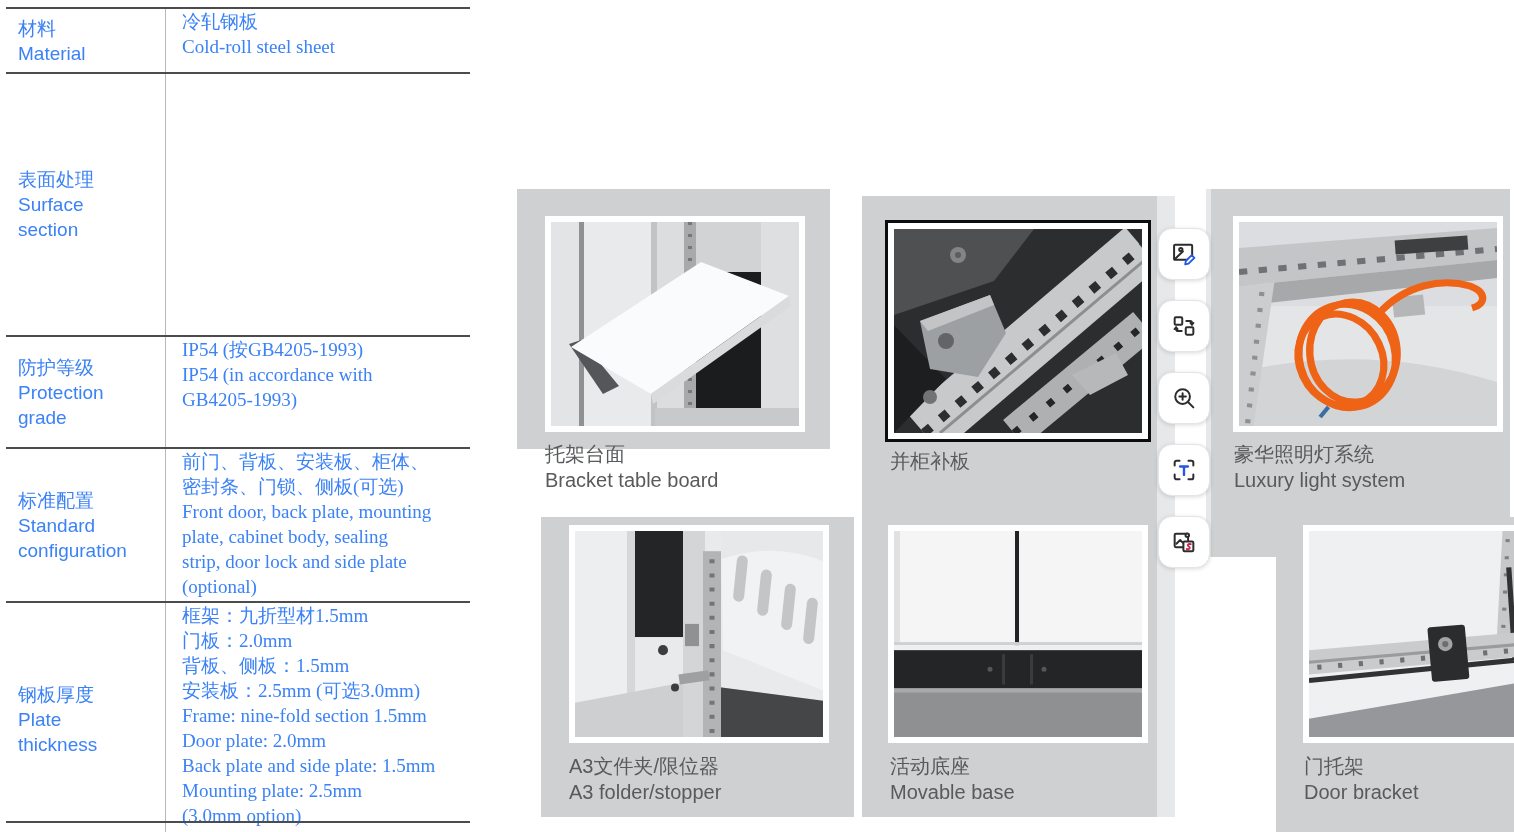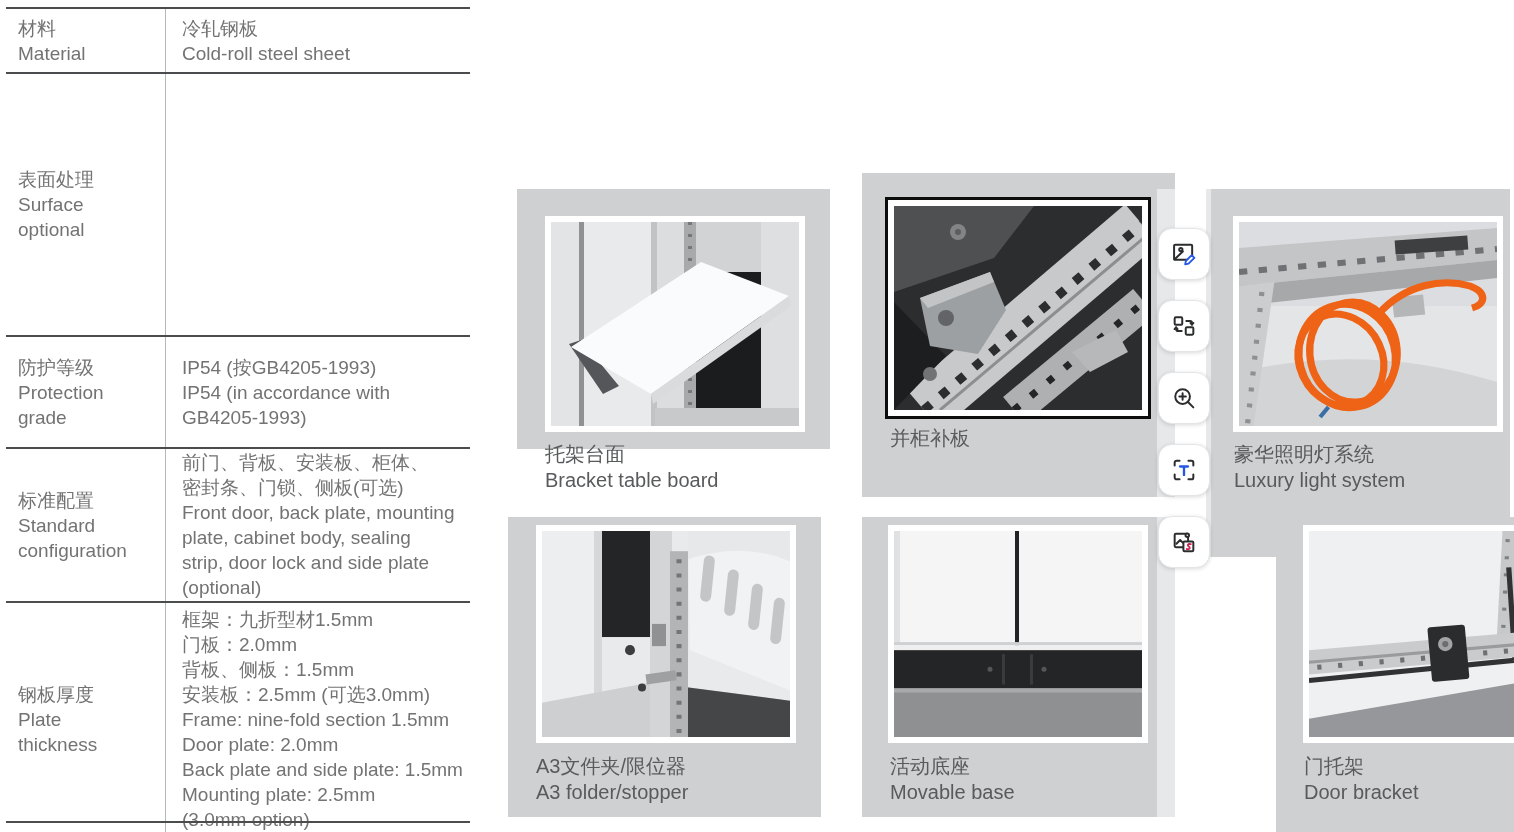--- a/index.html
+++ b/index.html
@@ -4,22 +4,22 @@
 <style>
   html,body{margin:0;padding:0;background:#fff;}
   .page{position:relative;width:1514px;height:832px;background:#fff;overflow:hidden;
         font-family:"Liberation Sans","DejaVu Sans",sans-serif;color:#58595b;}
 
   
   .spec-table{position:absolute;left:6px;top:7px;width:464px;border-top:2px solid #4b4c4e;}
   .spec-row{display:flex;box-sizing:border-box;border-bottom:2px solid #4b4c4e;}
   .spec-row .label-cell{width:160px;box-sizing:border-box;padding-left:12px;
         border-right:1px solid #b7b8ba;display:flex;align-items:center;}
-  .spec-row .value-cell{flex:1;box-sizing:border-box;padding-left:16px;display:flex;align-items:center;}
-  .cell-text{white-space:pre-line;font-size:19px;line-height:25px;color:#737373;}
+  .spec-row .value-cell{flex:1;box-sizing:border-box;padding-left:16px;display:flex;align-items:flex-start;font-family:Liberation Serif, serif;}
+  .cell-text{white-space:pre-line;font-size:19px;line-height:25px;color:#3b82f6;}
   .bottom-rule{position:absolute;left:6px;top:821px;width:464px;height:2px;background:#4b4c4e;}
 
   
   .card{position:absolute;background:#cfd0d2;}
   .photo-frame{position:absolute;background:#fff;padding:6px;}
   .photo-frame.selected{box-shadow:0 0 0 3px #0d0d0e;}
   .photo-frame svg{display:block;}
   .caption{position:absolute;left:28px;font-size:20px;line-height:26px;color:#595a5c;}
 
   
@@ -43,21 +43,21 @@
         </div>
       <div class="value-cell">
           <div class="cell-text">冷轧钢板
 Cold-roll steel sheet</div>
         </div>
     </div>
     <div class="spec-row" style="height:263px">
       <div class="label-cell">
           <div class="cell-text">表面处理
 Surface
-optional</div>
+section</div>
         </div>
     </div>
     <div class="spec-row" style="height:112px">
       <div class="label-cell">
           <div class="cell-text">防护等级
 Protection
 grade</div>
         </div>
       <div class="value-cell">
           <div class="cell-text">IP54 (按GB4205-1993)
@@ -120,21 +120,21 @@
         <polygon points="20,125 150,40 238,74 100,172" fill="#fafbfc"></polygon>
         <polygon points="100,172 238,74 240,84 102,182" fill="#d9dbdd"></polygon>
       </svg>
     </div>
     <div class="caption" style="top:252px">
       <div>托架台面</div>
       <div>Bracket table board</div>
     </div>
   </div>
 
-  <div class="card" style="left:862px;top:173px;width:313px;height:324px">
+  <div class="card" style="left:862px;top:196px;width:313px;height:324px">
     <div class="photo-frame selected" style="left:26px;top:27px">
       <svg width="248" height="204" viewBox="0 0 248 204" preserveAspectRatio="none">
         <rect width="248" height="204" fill="#2c2d2f"></rect>
         <polygon points="0,0 140,0 100,52 0,86" fill="#4f5052"></polygon>
         <circle cx="64" cy="26" r="8" fill="#828486"></circle>
         <circle cx="64" cy="26" r="3" fill="#5c5d5f"></circle>
         <line x1="30" y1="204" x2="248" y2="18" stroke="#c7c9cb" stroke-width="52"></line>
         <line x1="30" y1="204" x2="248" y2="18" stroke="#2c2d2f" stroke-width="9" stroke-dasharray="9 13"></line>
         <line x1="46" y1="204" x2="252" y2="30" stroke="#8c8e90" stroke-width="3"></line>
         <line x1="120" y1="204" x2="250" y2="96" stroke="#aeb0b2" stroke-width="34"></line>
@@ -173,21 +173,21 @@
         </g>
         <path d="M86 185 l-8 10" stroke="#3a6ea5" stroke-width="4"></path>
       </svg>
     </div>
     <div class="caption" style="top:252px">
       <div>豪华照明灯系统</div>
       <div>Luxury light system</div>
     </div>
   </div>
 
-  <div class="card" style="left:508px;top:517px;width:313px;height:300px">
+  <div class="card" style="left:541px;top:517px;width:313px;height:300px">
     <div class="photo-frame" style="left:28px;top:8px">
       <svg width="248" height="206" viewBox="0 0 248 204" preserveAspectRatio="none">
         <rect width="248" height="204" fill="#e9eaec"></rect>
         <rect x="58" y="0" width="58" height="105" fill="#242527"></rect>
         <rect x="0" y="0" width="52" height="204" fill="#eceef0"></rect>
         <rect x="52" y="0" width="8" height="204" fill="#d6d7d9"></rect>
         <polygon points="0,170 108,150 248,168 248,204 0,204" fill="#cdcfd1"></polygon>
         <polygon points="108,150 248,168 248,204 108,204" fill="#454648"></polygon>
         <rect x="108" y="0" width="22" height="204" fill="#d4d5d7"></rect>
         <rect x="128" y="20" width="18" height="184" fill="#b2b4b6"></rect>

